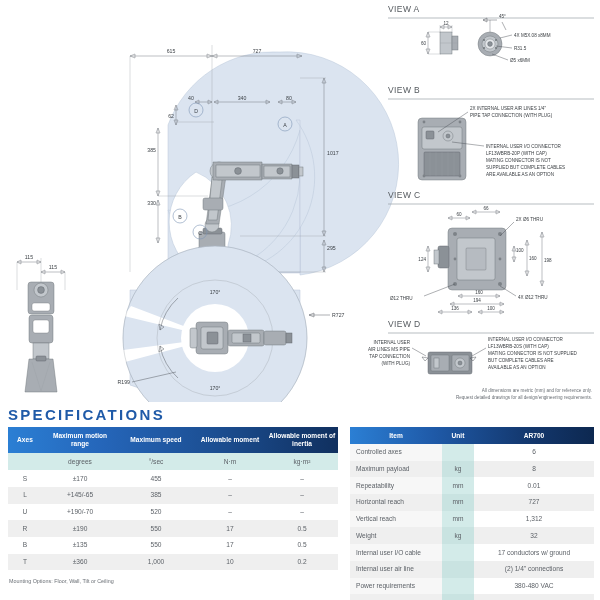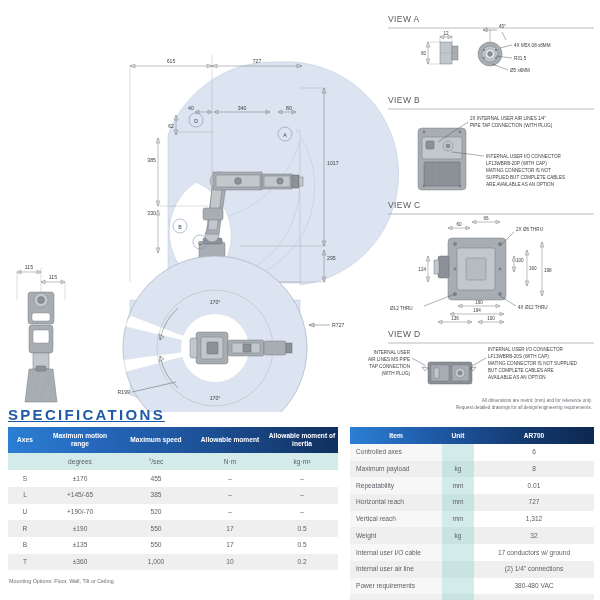--- a/index.html
+++ b/index.html
@@ -6,21 +6,21 @@
   body {
     width: 600px; height: 600px;
     background: #ffffff;
     font-family: "Liberation Sans", sans-serif;
     overflow: hidden;
     position: relative;
   }
   .page { position: relative; width: 600px; height: 600px; }
 
   
-  .drawing { position: absolute; left: 0; top: 10px; width: 600px; height: 400px; }
+  .drawing { position: absolute; left: 0; top: 0; width: 600px; height: 400px; }
   .drawing svg { display: block; }
 
   
   .view-title {
     font-size: 8.5px; letter-spacing: .4px; color: #555a5f;
     font-family: "Liberation Sans", sans-serif;
   }
   .view-rule { stroke: #9aa0a6; stroke-width: .7; }
 
   .note { font-size: 4.6px; fill: #3d4145; font-family: "Liberation Sans", sans-serif; }
@@ -36,21 +36,20 @@
   .robotfill2 { fill: #c2c7cc; stroke: #6e7479; stroke-width: .45; }
   .robotdark { fill: #8b9197; stroke: #5f656b; stroke-width: .45; }
   .balloon { fill: none; stroke: #7d95b5; stroke-width: .6; }
 
   
   .spec-title {
     position: absolute; left: 8px; top: 406px;
     font-size: 15px; font-weight: bold; letter-spacing: 2.3px;
     color: #1f5aa8;
     font-family: "Liberation Sans", sans-serif;
-    text-decoration: underline;
   }
 
   table { border-collapse: collapse; font-family: "Liberation Sans", sans-serif; }
 
   
   .tbl-left {
     position: absolute; left: 8px; top: 427px;
     width: 330px;
   }
   .tbl-left th {

